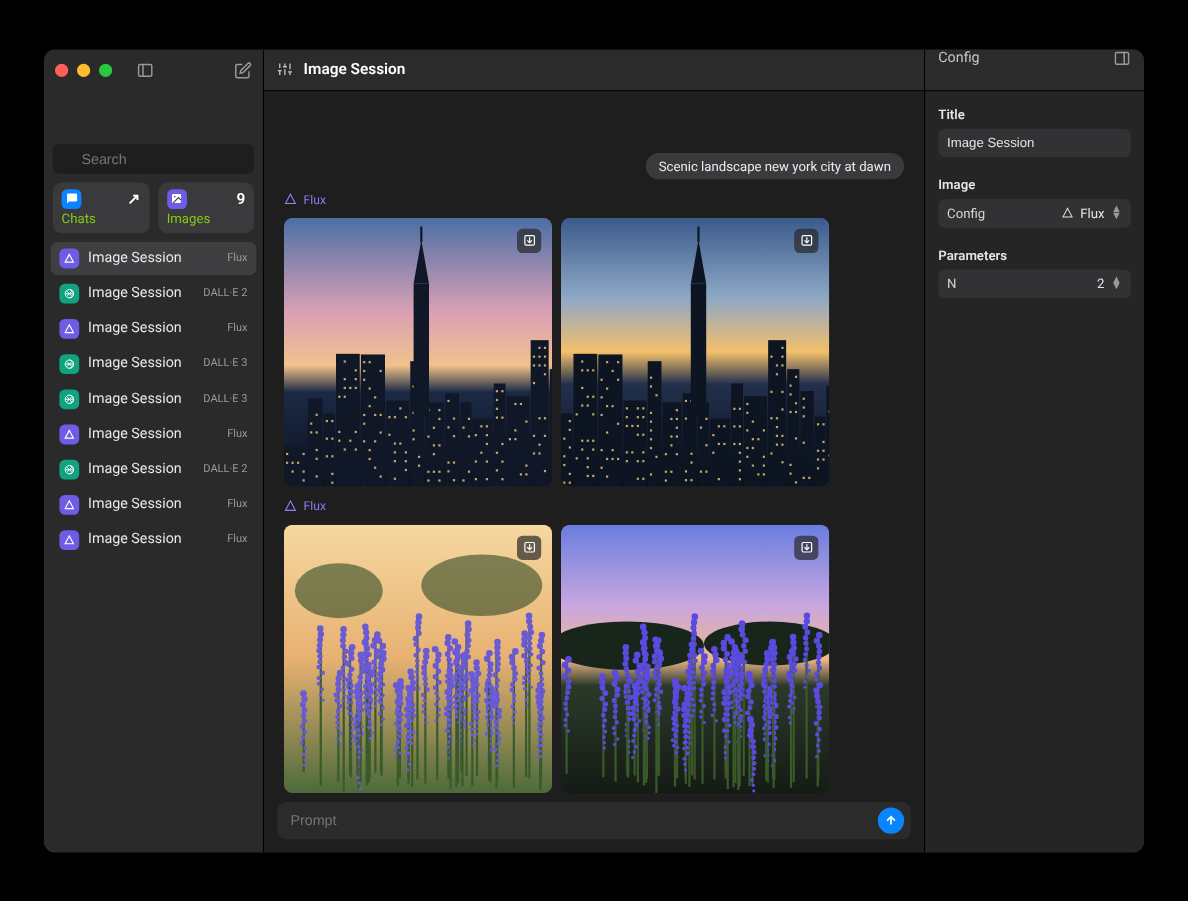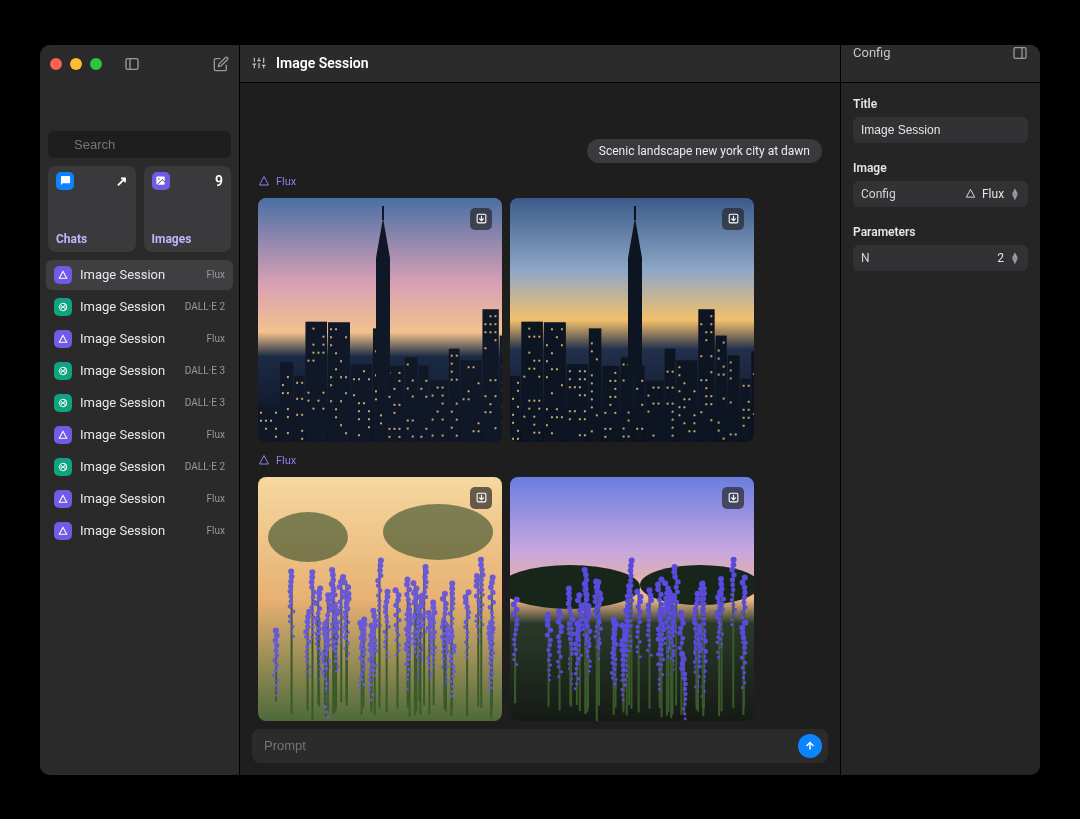--- a/index.html
+++ b/index.html
@@ -69,21 +69,21 @@
   }
   .big-tab.active { background:#3a3a3c; }
   .big-tab .row1 { display:flex; justify-content:space-between; align-items:center; }
   .big-tab .row1 .badge {
     width:18px; height:18px; border-radius:5px; display:flex; align-items:center; justify-content:center;
     color:white; font-size:11px;
   }
   .badge-blue { background:#0a84ff; }
   .badge-purple { background:#6e5ce6; }
   .big-tab .row1 .right { font-size:14px; font-weight:600; color:#fff; }
-  .big-tab .row2 { font-size:12px; color:#c4b5fd; font-weight:700;margin-top:40px; }
+  .big-tab .row2 { font-size:12px; color:#84cc16; font-weight:400; }
   .session-list { flex:1; overflow:auto; padding: 0 6px; }
   .session-item {
     display:flex; align-items:center; gap:8px;
     padding:6px 8px; border-radius:6px; cursor:pointer;
     margin-bottom:2px;
   }
   .session-item.selected { background:#3f3f41; }
   .session-icon {
     width:18px; height:18px; border-radius:5px; display:flex; align-items:center; justify-content:center;
     flex-shrink:0;

